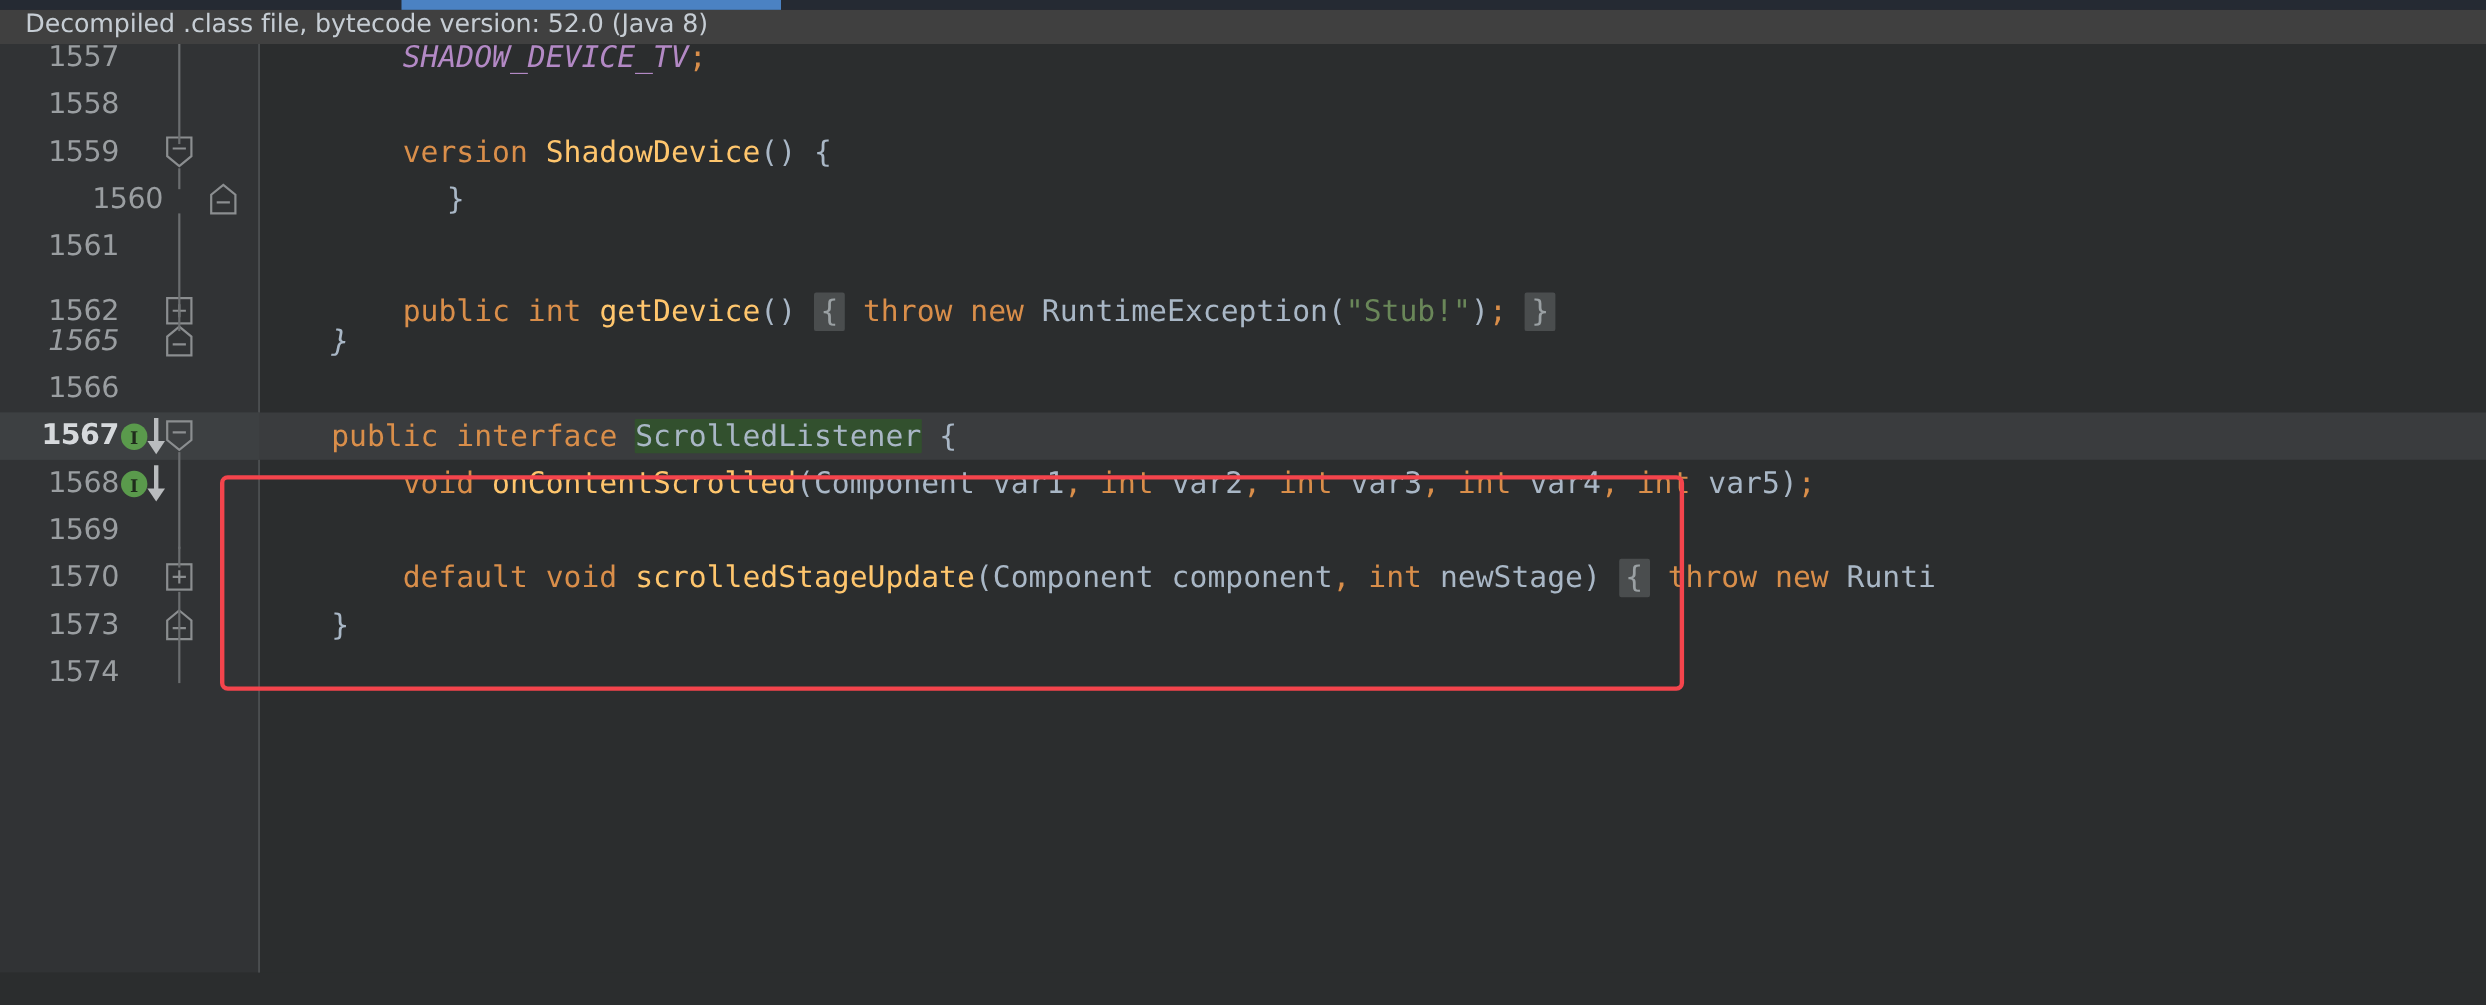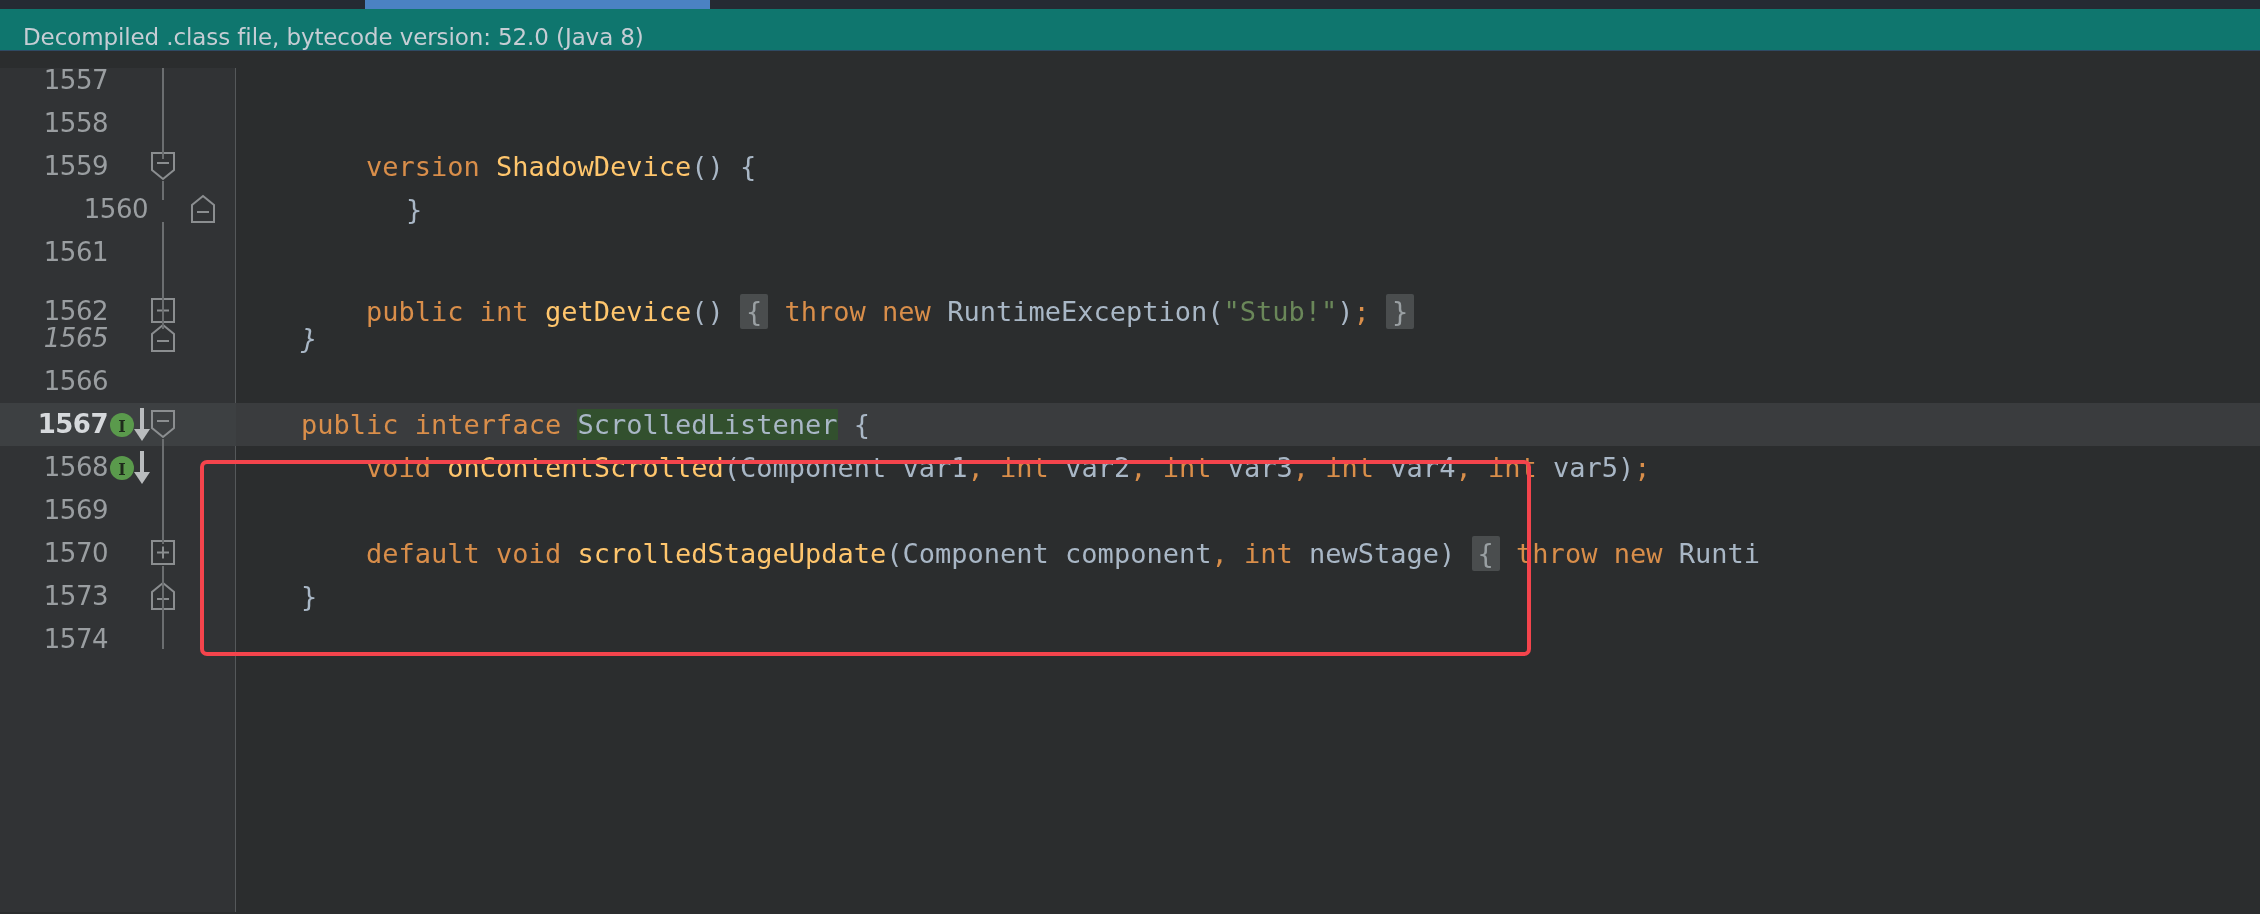--- a/index.html
+++ b/index.html
@@ -32,39 +32,39 @@
     height: 9px;
     background: #4b82c3;
   }
 
   
   .banner {
     position: absolute;
     left: 0; top: 9px;
     width: 2260px;
     height: 42px;
-    background: #0f766e;
+    background: #404040;
     box-sizing: border-box;
     display: flex;
-    align-items: flex-end;
+    align-items: flex-start;
     border-bottom: 1px solid #2f4a63;
   }
   .banner-text {
     margin-left: 23px;
     color: #c6cdd4;
     font-family: "DejaVu Sans", sans-serif;
     font-size: 23px;
     letter-spacing: -0.1px;
     white-space: pre;
   }
 
   
   .editor {
     position: absolute;
-    left: 0; top: 68px;
+    left: 0; top: 40px;
     width: 2260px;
     height: 844px;
     background: #2b2d2e;
     overflow: hidden;
   }
 
   
   .gutter {
     position: absolute;
     left: 0; top: 0;
@@ -214,20 +214,21 @@
   </div>
 
   <div class="editor">
     <div class="gutter"></div>
     <div class="gutter-sep"></div>
     <div class="fold-rail"></div>
 
     <div id="rows">
         <div class="row" style="top: -9px;">
           <div class="lineno">1557</div>
+          <div class="code"><span>        </span><span class="const">SHADOW_DEVICE_TV</span><span class="kw">;</span></div>
         </div>
         <div class="row" style="top: 34px;">
           <div class="lineno">1558</div>
           <div class="code"></div>
         </div>
         <div class="row" style="top: 77px;">
           <div class="lineno">1559</div>
           <div class="fold" style="top: 6px;">
             <svg width="26" height="30" viewBox="0 0 26 30">
               <path d="M2 2 H24 V19 L13 28 L2 19 Z" fill="none" stroke="#8b8e90" stroke-width="2"></path>

